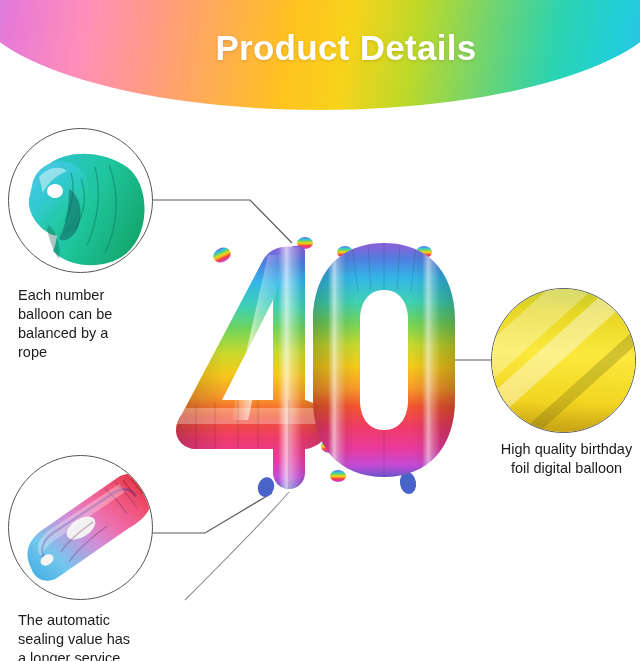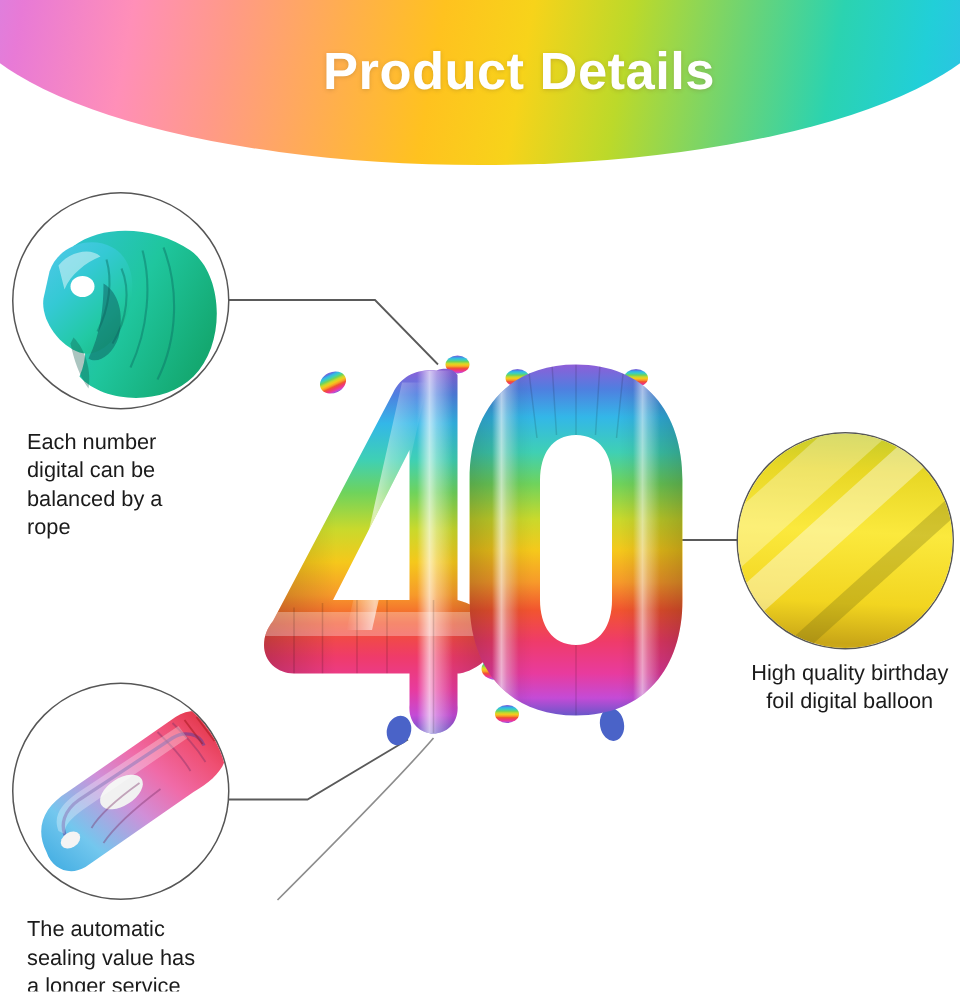--- a/index.html
+++ b/index.html
@@ -306,21 +306,21 @@
         <path d="M86,38 C92,60 90,90 78,116"></path>
         <path d="M100,36 C110,62 110,96 96,124"></path>
       </g>
       <path d="M60,60 C70,66 74,80 70,96 C66,108 56,114 50,110 C58,94 60,76 60,60 Z" fill="#0b4f57" opacity="0.45"></path>
       <path d="M40,96 C48,104 52,118 50,130 C44,122 40,110 38,100 Z" fill="#0d5a4a" opacity="0.35"></path>
 
       <path d="M30,48 C38,38 52,36 58,42 C48,46 38,54 34,64 Z" fill="#ffffff" opacity="0.45"></path>
     </svg>
   </div>
   <div class="callout-caption">Each number
-digital can be
+balloon can be
 balanced by a
 rope</div>
 </div>
 
 <div class="callout" id="callout-valve">
   <div class="callout-circle">
     <svg viewBox="0 0 145 145" width="145" height="145">
       <defs>
         <linearGradient id="valveG" x1="0" y1="1" x2="1" y2="0">
           <stop offset="0" stop-color="#3aa9e0"></stop>

